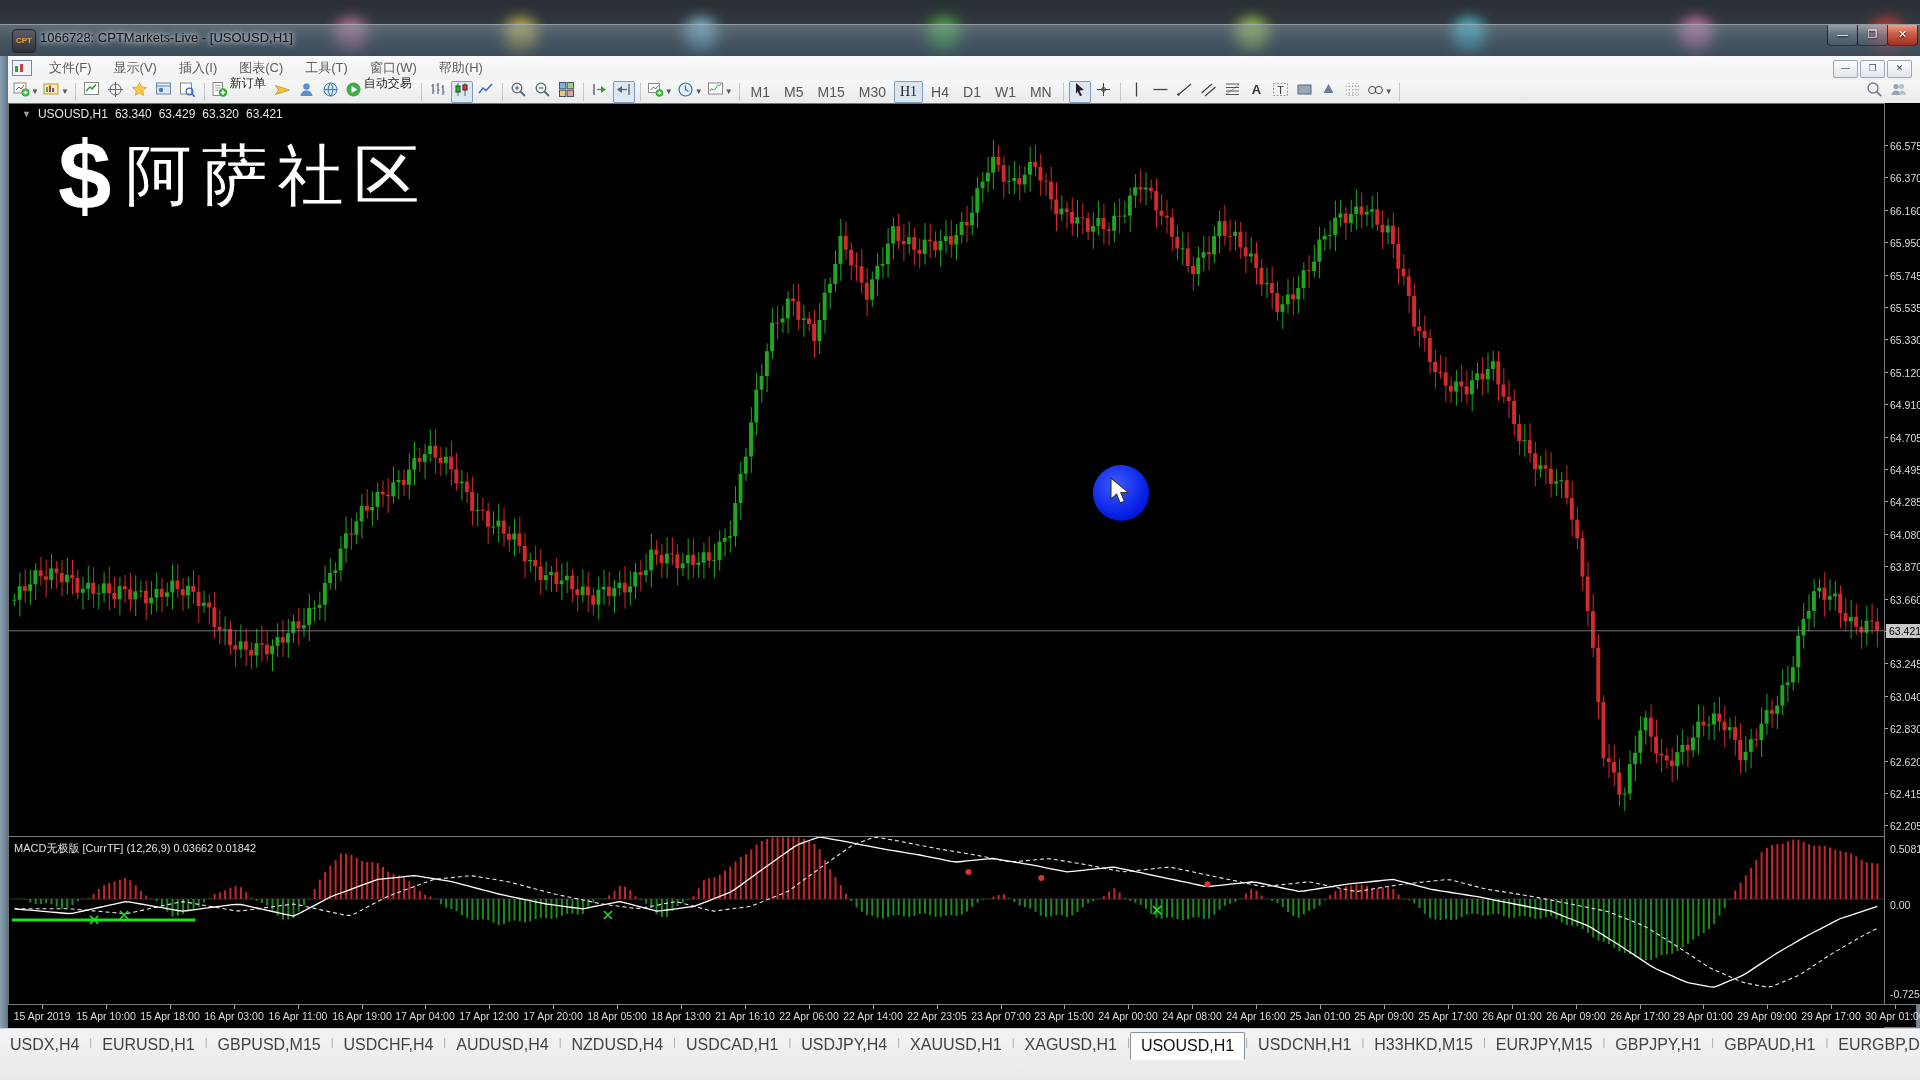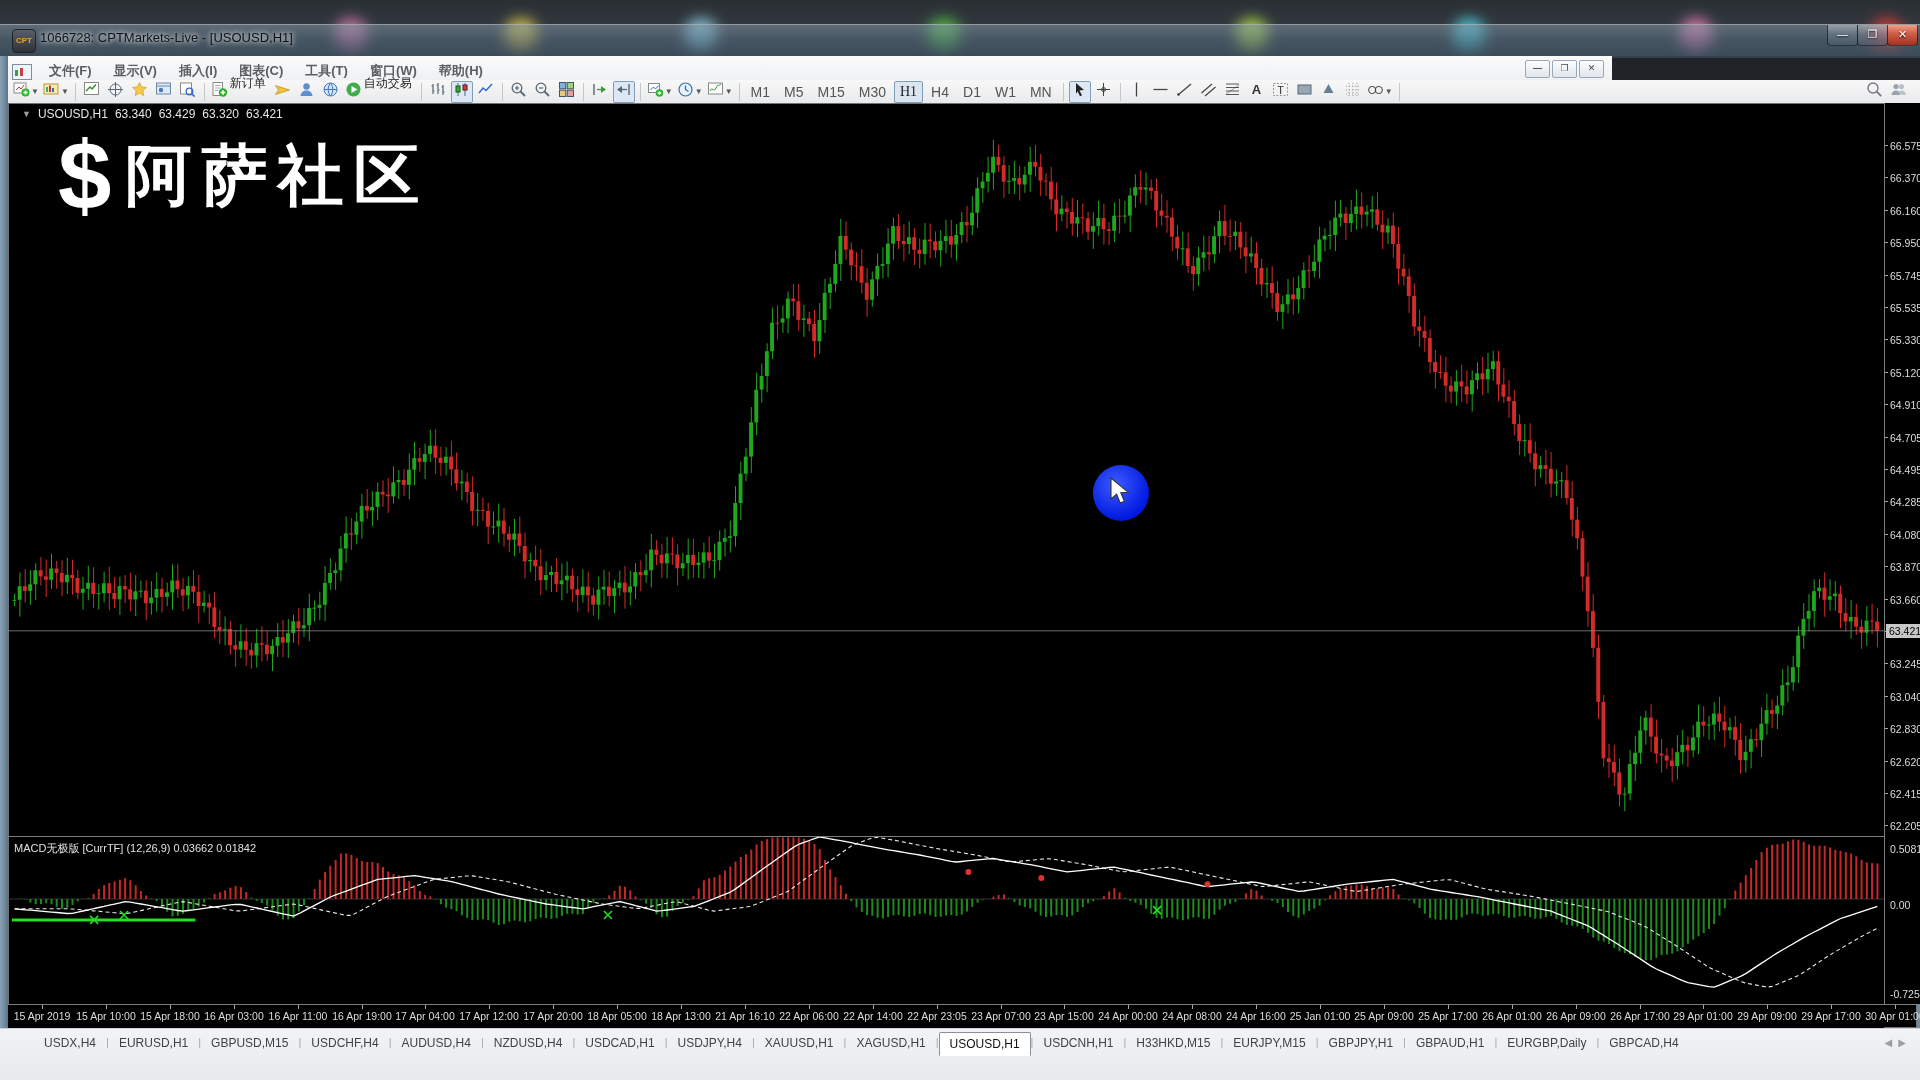--- a/index.html
+++ b/index.html
@@ -14,22 +14,22 @@
   #title-text{position:absolute;left:40px;top:5px;font-size:13px;color:#0c1218;text-shadow:0 0 4px rgba(255,255,255,.9),0 0 8px rgba(255,255,255,.7);white-space:nowrap;}
   #app-icon{position:absolute;left:12px;top:4px;width:22px;height:22px;border-radius:4px;
             background:linear-gradient(#5a5f66,#2e3237);border:1px solid #20242a;color:#f0a030;
             font-size:8px;font-weight:bold;text-align:center;line-height:22px;}
   .win-btn{position:absolute;top:0;height:20px;border:1px solid rgba(20,30,40,.8);border-top:none;
            border-radius:0 0 4px 4px;background:linear-gradient(rgba(255,255,255,.35),rgba(160,175,190,.25) 45%,rgba(90,110,128,.3));
            color:#fff;font-size:11px;text-align:center;line-height:18px;text-shadow:0 1px 2px #000;}
   #btn-min{left:1827px;width:29px;} #btn-max{left:1857px;width:29px;}
   #btn-close{left:1887px;width:29px;background:linear-gradient(#f0a088,#d0614a 40%,#a5301f);}
   
-  #menubar{position:absolute;left:0;top:56px;width:1612px;height:24px;background:linear-gradient(#fbfbfb,#eef0f2);
-           border-bottom:1px solid #d7dade;display:flex;align-items:flex-end;font-weight:bold;}
+  #menubar{position:absolute;left:0;top:56px;width:1920px;height:24px;background:linear-gradient(#fbfbfb,#eef0f2);
+           border-bottom:1px solid #d7dade;display:flex;align-items:center;}
   #menubar .mi{font-size:13px;color:#5a5e63;padding:0 11px;cursor:default;}
   #child-icon{width:18px;height:14px;margin:0 6px 0 12px;border:1px solid #7a8da0;background:#eef4fa;position:relative;}
   #child-icon:before{content:"";position:absolute;left:2px;top:5px;width:3px;height:6px;background:#3aa23a;}
   #child-icon:after{content:"";position:absolute;left:7px;top:3px;width:3px;height:8px;background:#c84040;}
   .mdi-btn{width:23px;height:16px;margin-left:2px;border:1px solid #98a8b8;border-radius:2px;
            background:linear-gradient(#fdfdfd,#dfe6ec);color:#445;font-size:9px;line-height:14px;text-align:center;}
   #mdi-box{position:absolute;right:8px;top:4px;display:flex;}
   
   #toolbar{position:absolute;left:0;top:80px;width:1920px;height:23px;background:linear-gradient(#f8f8f8,#e9eaec);
            border-bottom:1px solid #cfd2d6;display:flex;align-items:center;}
@@ -44,40 +44,40 @@
   #toolbar-right{margin-left:auto;display:flex;align-items:center;margin-right:10px;}
   
   #chart-frame{position:absolute;left:8px;top:103px;width:1909px;height:925px;background:#000;border:1px solid #6f7377;box-sizing:border-box;}
   #left-border{position:absolute;left:0;top:56px;width:8px;height:1024px;background:linear-gradient(90deg,#8aa2b4,#70899c 60%,#5d7486);}
   #right-border{position:absolute;right:0;top:103px;width:3px;height:925px;background:#70899c;}
   svg text{font-family:"Liberation Sans","DejaVu Sans",sans-serif;}
   #symbol-info{position:absolute;left:22px;top:107px;font-size:12px;color:#e6e6e6;display:flex;align-items:center;gap:7px;}
   #symbol-info .tri{color:#9aa0a6;font-size:9px;}
   #watermark{position:absolute;left:58px;top:128px;display:flex;align-items:center;color:#fff;}
   #wm-logo{font-size:96px;font-weight:900;letter-spacing:-4px;margin-right:18px;line-height:1;}
-  #wm-text{font-size:66px;font-weight:700;letter-spacing:10px;}
+  #wm-text{font-size:66px;font-weight:400;letter-spacing:10px;}
   #price-axis{position:absolute;left:1884px;top:103px;width:36px;height:901px;border-left:1px solid #7a7e82;background:#000;}
   .pa-lbl{position:absolute;left:5px;font-size:10.5px;color:#dcdcdc;white-space:nowrap;}
   .pa-tick{position:absolute;left:0;width:3px;height:1px;background:#9aa;}
   #cur-price{position:absolute;left:1px;width:34px;height:14px;background:#c8c8c8;color:#000;font-size:10.5px;
              line-height:14px;padding-left:3px;z-index:4;}
   #macd-sep{position:absolute;left:8px;top:836px;width:1909px;height:1px;background:#7a7e82;}
   #macd-label{position:absolute;left:14px;top:841px;font-size:11px;color:#e0e0e0;white-space:nowrap;}
   #time-sep{position:absolute;left:8px;top:1004px;width:1909px;height:1px;background:#7a7e82;}
   #time-axis{position:absolute;left:8px;top:1005px;width:1876px;height:23px;background:#000;}
   .ta-lbl{position:absolute;top:5px;font-size:10.5px;color:#dcdcdc;white-space:nowrap;transform:translateX(-50%);}
   .ta-tick{position:absolute;top:0;width:1px;height:4px;background:#9aa;}
   
   #click-circle{position:absolute;left:1093px;top:465px;width:56px;height:56px;border-radius:50%;
                 background:radial-gradient(circle at 40% 35%,#3d5bff,#0019e0 70%);z-index:6;}
   #click-cursor{position:absolute;left:16px;top:12px;}
   
   #tabbar{position:absolute;left:0;top:1028px;width:1920px;height:52px;background:linear-gradient(#f2f3f4,#e7e9ea);
           border-top:1px solid #cfd2d6;display:flex;align-items:flex-start;padding-top:3px;box-sizing:border-box;}
-  #tabbar .tab{font-size:12px;color:#3f4347;padding:4px 10px;white-space:nowrap;}
+  #tabbar .tab{font-size:16px;color:#3f4347;padding:4px 10px;white-space:nowrap;}
   #tabbar .tab.selected{background:#fff;border:1px solid #8a9098;border-bottom-color:#fff;border-radius:2px 2px 0 0;color:#111;}
   #tabbar .tdiv{color:#a6aab0;padding-top:4px;font-size:11px;}
   #tab-nav{margin-left:auto;margin-right:14px;display:flex;gap:6px;padding-top:5px;}
   .tab-arrow{color:#9aa0a6;font-size:10px;}
 </style>
 </head>
 <body>
 
 <div id="desktop-strip">
     <div class="blob" style="left: 334px; top: 18px; width: 34px; height: 34px; background: rgb(216, 127, 174);"></div>

